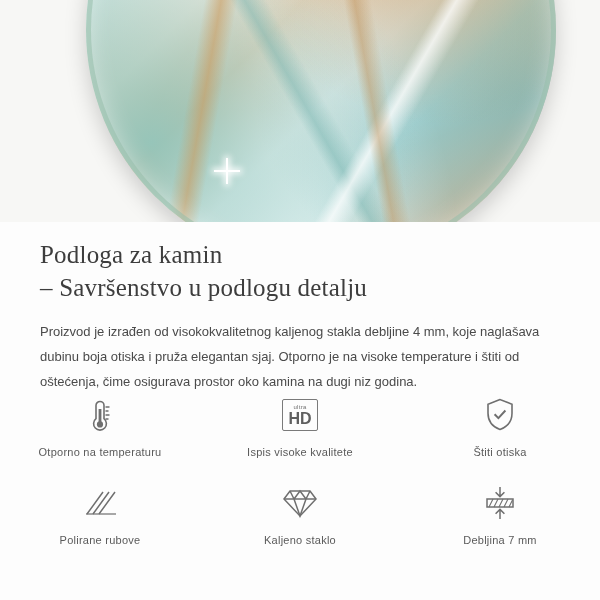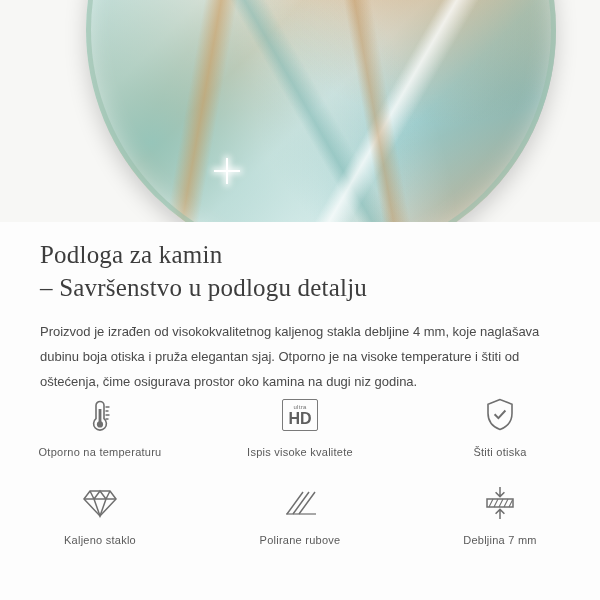--- a/index.html
+++ b/index.html
@@ -223,36 +223,36 @@
         <svg width="34" height="38" viewBox="0 0 34 38" fill="none" stroke="#6f6f6f" stroke-width="1.6">
           <path d="M17 3.5 5 8.2v9.1c0 8 5 13.6 12 16.2 7-2.6 12-8.2 12-16.2V8.2L17 3.5z"></path>
           <path d="M11.6 18.3l3.8 3.8 7-7.6" stroke-width="2"></path>
         </svg>
       </div>
       <div class="feature-label">Štiti otiska</div>
     </div>
 
     <div class="feature">
       <div class="feature-icon">
+        <svg width="34" height="30" viewBox="0 0 34 30" fill="none" stroke="#6f6f6f" stroke-width="1.5">
+          <path d="M4 26 20 4M10 26 26 4M16 26 32 4"></path>
+          <path d="M3 26h30" stroke-width="1.2"></path>
+        </svg>
+      </div>
+      <div class="feature-label">Polirane rubove</div>
+    </div>
+
+    <div class="feature">
+      <div class="feature-icon">
         <svg width="36" height="32" viewBox="0 0 36 32" fill="none" stroke="#6f6f6f" stroke-width="1.5">
           <path d="M8 4h20l6 8-16 17L2 12 8 4z"></path>
           <path d="M2 12h32M8 4l4 8 6 17 6-17 4-8M12 12l6-8 6 8"></path>
         </svg>
       </div>
       <div class="feature-label">Kaljeno staklo</div>
-    </div>
-
-    <div class="feature">
-      <div class="feature-icon">
-        <svg width="34" height="30" viewBox="0 0 34 30" fill="none" stroke="#6f6f6f" stroke-width="1.5">
-          <path d="M4 26 20 4M10 26 26 4M16 26 32 4"></path>
-          <path d="M3 26h30" stroke-width="1.2"></path>
-        </svg>
-      </div>
-      <div class="feature-label">Polirane rubove</div>
     </div>
 
     <div class="feature">
       <div class="feature-icon">
         <svg width="34" height="36" viewBox="0 0 34 36" fill="none" stroke="#6f6f6f" stroke-width="1.5">
           <path d="M17 2v9M12.6 7.2 17 11.6 21.4 7.2"></path>
           <rect x="4" y="14" width="26" height="8"></rect>
           <path d="M6 22l4-8M11 22l4-8M16 22l4-8M21 22l4-8M26 22l3.5-7" stroke-width="1.1"></path>
           <path d="M17 34v-9M12.6 28.8 17 24.4l4.4 4.4"></path>
         </svg>

